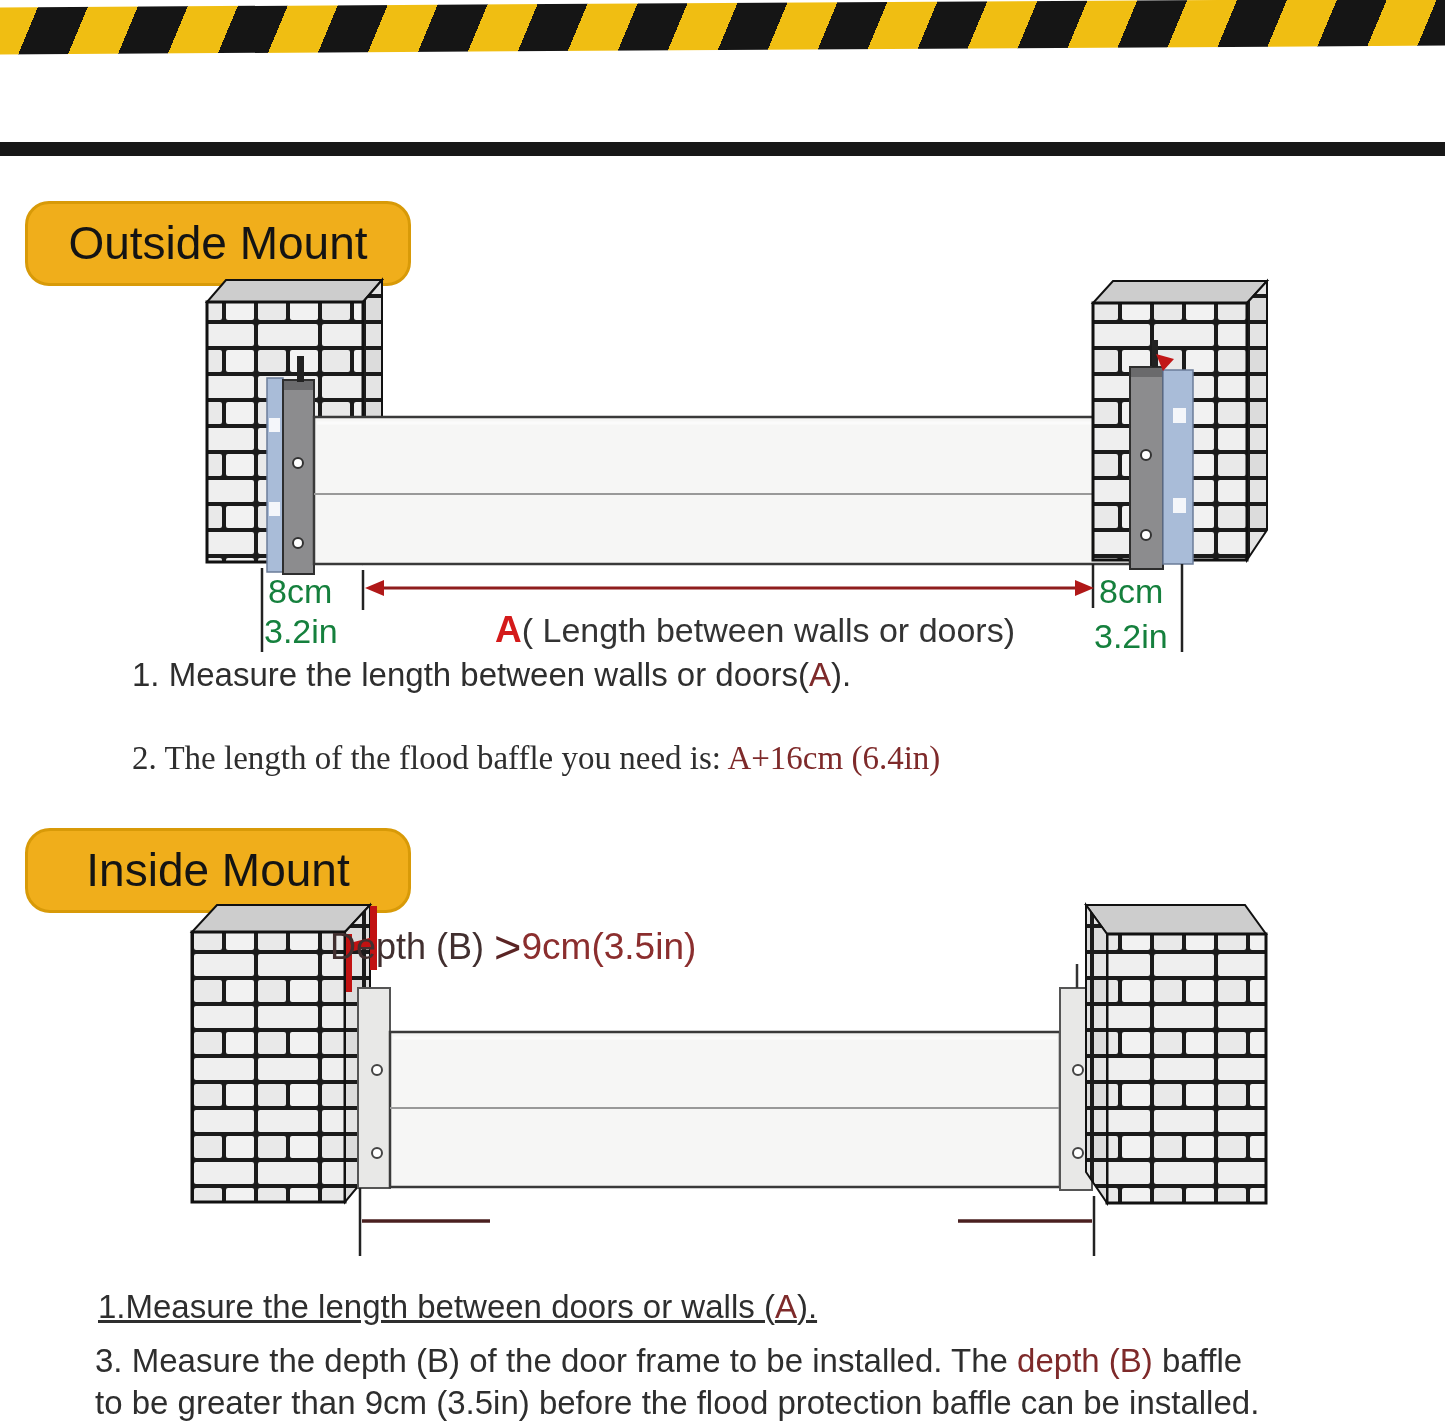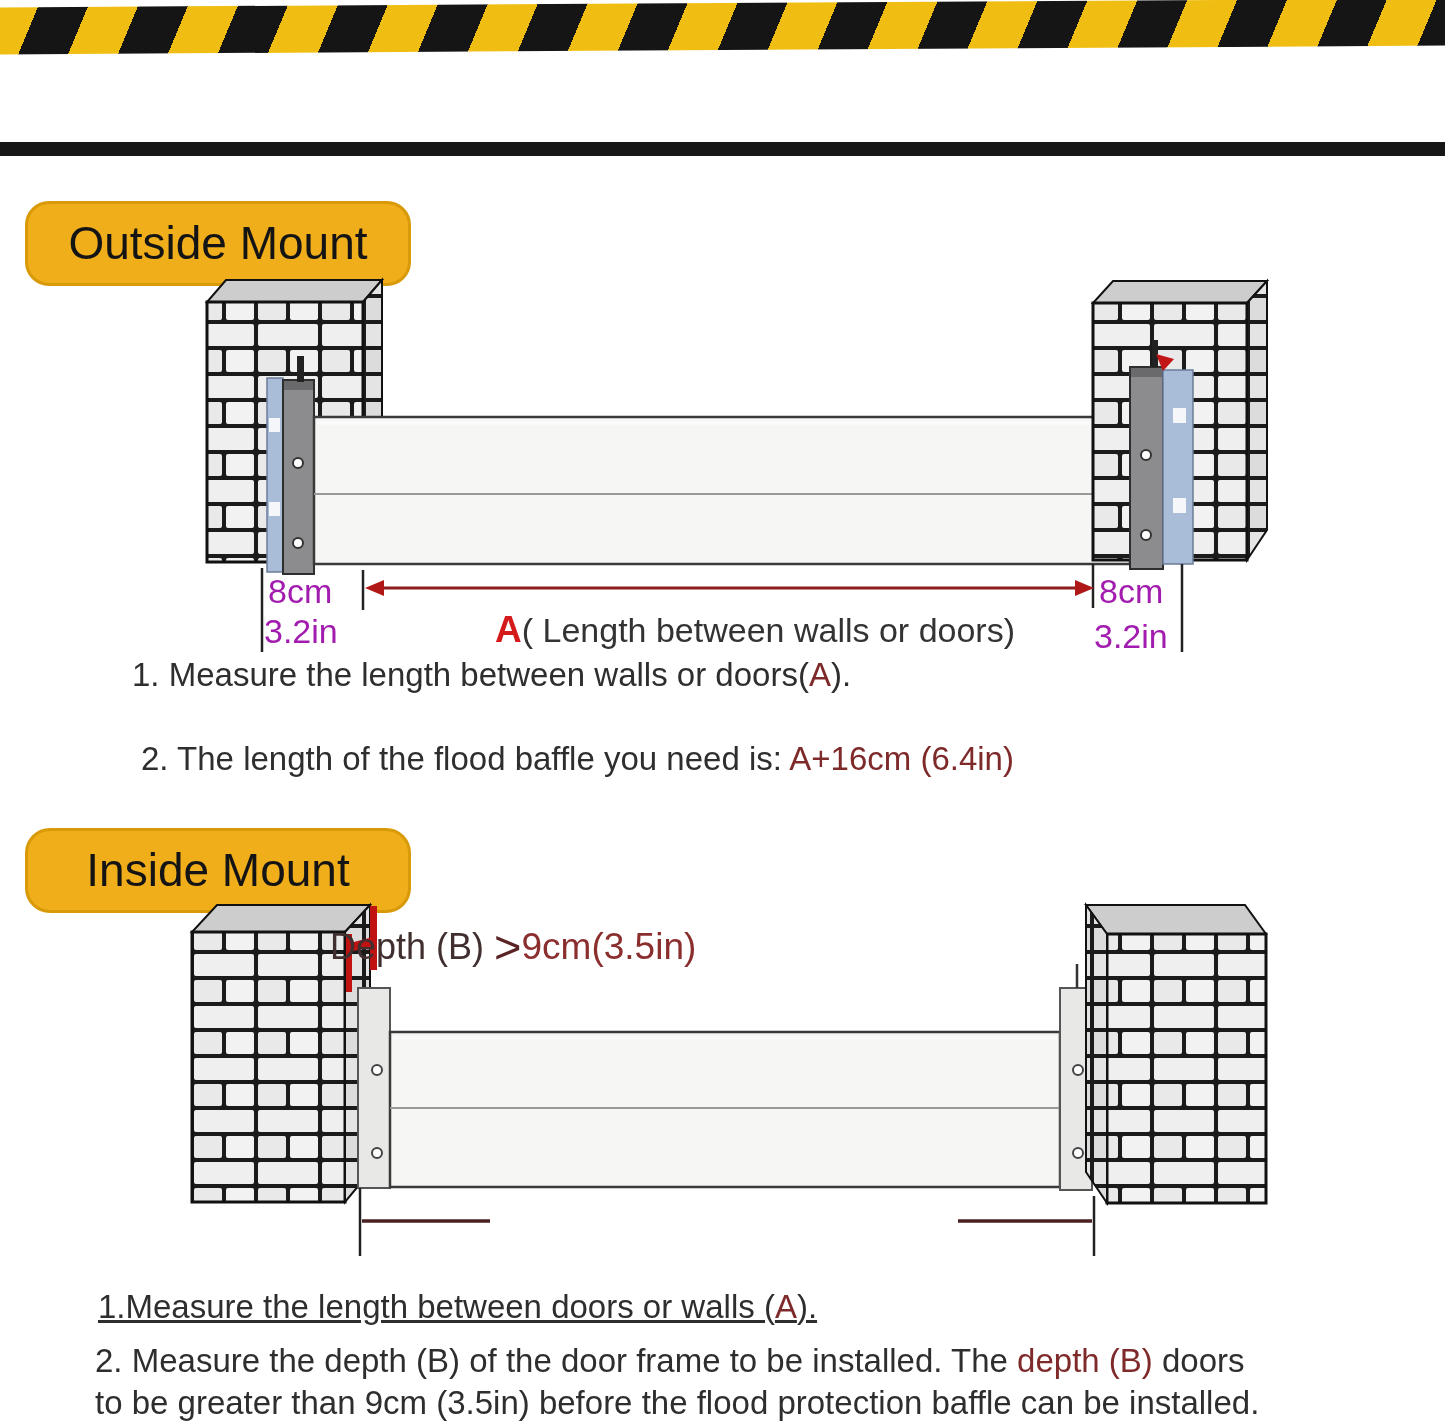--- a/index.html
+++ b/index.html
@@ -22,36 +22,36 @@
          text-align:center;margin-top:22px;}
   .badge span{line-height:79px;font-size:46px;color:#141414;}
   .badge-outside{top:179px;}
   .badge-inside{top:806px;border-radius:25px;}
 
   svg{position:absolute;left:0;}
   .diag1{top:270px;}
   .diag2{top:900px;}
 
   
-  .lbl{position:absolute;font-size:34px;color:#a21caf;white-space:nowrap;}
+  .lbl{position:absolute;font-size:34px;color:#15803d;white-space:nowrap;}
   .t-8cm-l{left:268px;top:572px;}
   .t-32in-l{left:264px;top:612px;}
   .t-8cm-r{left:1099px;top:572px;}
   .t-32in-r{left:1094px;top:617px;}
   .t-span{left:487px;top:609px;color:#333;margin-left:8px;}
   .t-span .redA{color:var(--accent_red,#D41A1A);font-weight:700;font-size:37px;}
   .t-depth{left:330px;top:919px;font-size:36px;color:#412F2F;}
   .t-depth .gt{font-size:47px;color:#5a2424;vertical-align:-4px;}
   .t-depth .dval{color:#8B2E2E;font-size:37px;}
   .t-length{left:540px;top:1204px;font-size:40px;color:#1d1d1d;}
 
   
   .instr{position:absolute;font-size:33px;color:#2e2e2e;white-space:nowrap;}
   .i-out-1{left:132px;top:656px;}
-  .i-out-2{left:141px;top:740px;}
+  .i-out-2{left:132px;top:740px;font-family:Liberation Serif, serif;}
   .i-in-1{left:98px;top:1288px;text-decoration:underline;}
   .i-in-2{left:95px;top:1340px;white-space:normal;width:1295px;line-height:42px;}
   .maroon{color:var(--maroon_text,#7E2A2A);}
 </style>
 </head>
 <body>
 
 <div class="page">
 
   <div class="hazard"></div>
@@ -195,17 +195,17 @@
   </svg>
 
   <div class="lbl t-depth">
     <span>Depth (B) </span><span class="gt">&gt;</span><span class="dval">9cm(3.5in)</span>
   </div>
 
   <div class="instr i-in-1">
     <span>1.Measure the length between doors or walls (</span><span class="maroon">A</span><span>).</span>
   </div>
   <div class="instr i-in-2">
-    <span>2. Measure the depth (B) of the door frame to be installed. The </span><span class="maroon">depth (B)</span><span> doors</span><br>
+    <span>3. Measure the depth (B) of the door frame to be installed. The </span><span class="maroon">depth (B)</span><span> baffle</span><br>
     <span>to be greater than 9cm (3.5in) before the flood protection baffle can be installed.</span>
   </div>
 
 </div>
 
 </body></html>

